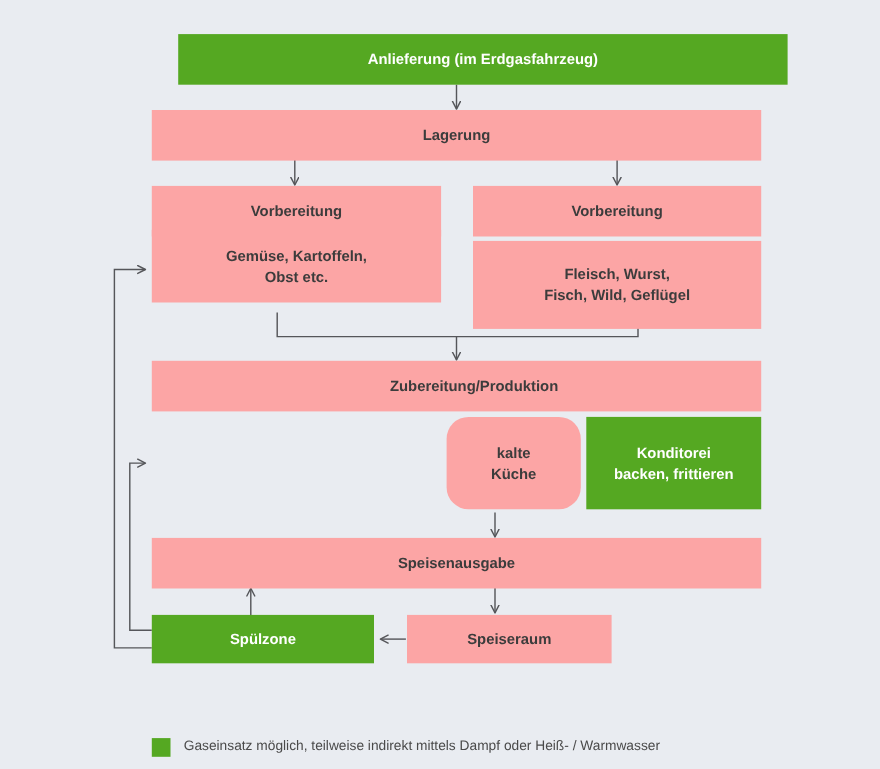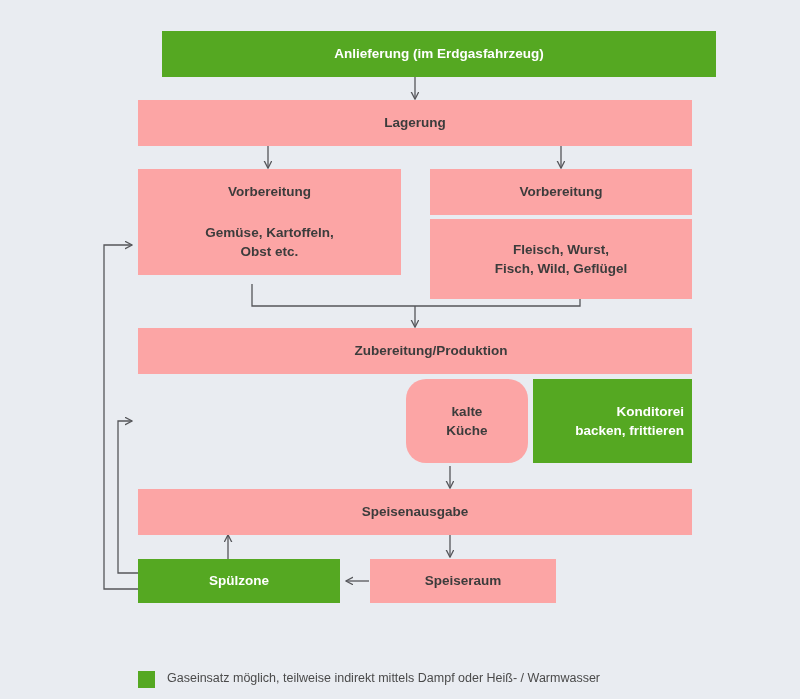--- a/index.html
+++ b/index.html
@@ -132,21 +132,21 @@
   </div>
 
 
   <div class="box" style="left:406px;top:379px;width:122px;height:84px;border-radius:20px;">
     <div class="lines">
       <span>kalte</span>
       <span>Küche</span>
     </div>
   </div>
 
-  <div class="box green" style="left:533px;top:379px;width:159px;height:84px;text-align:right;">
+  <div class="box green" style="left:533px;top:379px;width:159px;height:84px;">
     <div class="lines">
       <span>Konditorei</span>
       <span>backen, frittieren</span>
     </div>
   </div>
 
   <div class="box" style="left:138px;top:489px;width:554px;height:46px;">
     <div class="lines">
       <span>Speisenausgabe</span>
     </div>

